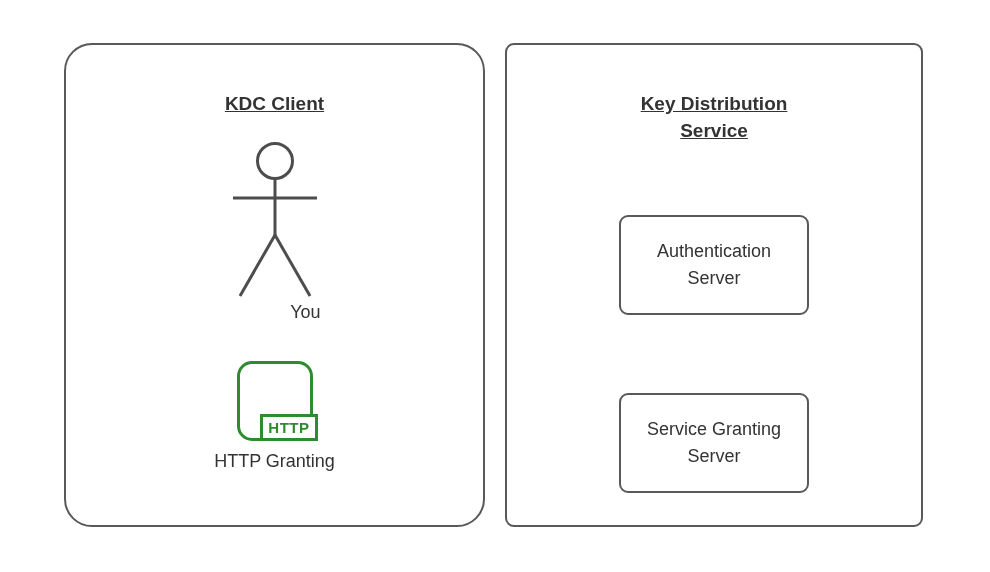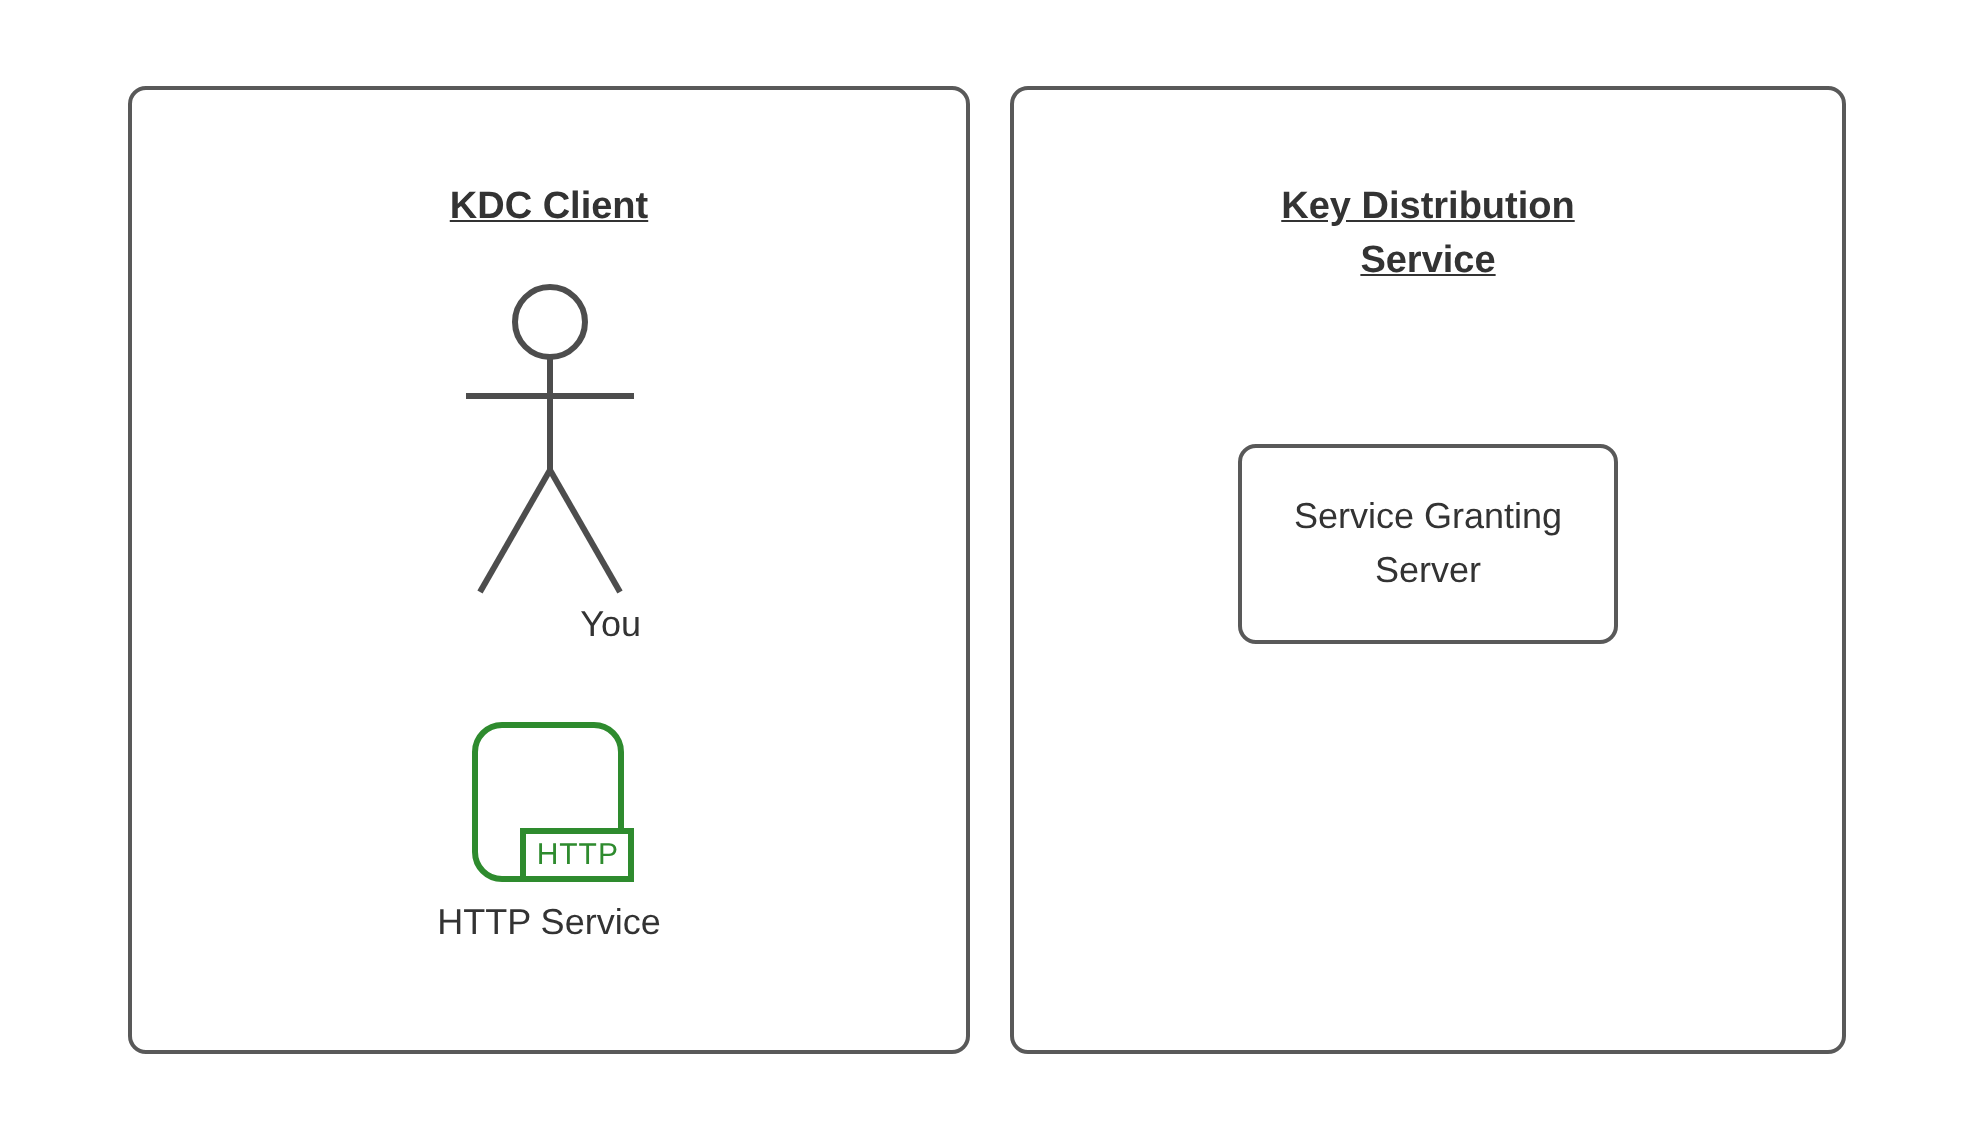--- a/index.html
+++ b/index.html
@@ -22,21 +22,21 @@
     top: 43px;
     height: 484px;
     border: 2px solid #595959;
     border-radius: 9px;
     background: #ffffff;
     box-sizing: border-box;
     display: flex;
     flex-direction: column;
     align-items: center;
   }
-  .panel.client { left: 64px; width: 421px; }
+  .panel.client { left: 64px; width: 421px; border-radius: 28px; }
   .panel.kdc    { left: 505px; width: 418px; }
 
   .panel-title {
     margin-top: 45px;
     font-size: 19px;
     font-weight: bold;
     line-height: 27px;
     text-align: center;
     text-decoration: underline;
     color: #333333;
@@ -75,21 +75,21 @@
     box-sizing: content-box;
   }
   .http-badge {
     position: absolute;
     right: -8px;
     bottom: -3px;
     background: #ffffff;
     border: 3px solid var(--green, #2e8b2e);
     padding: 0 5px;
     font-size: 15px;
-    font-weight: normal;
+    font-weight: bold;
     line-height: 21px;
     color: var(--green, #2e8b2e);
     letter-spacing: 0.5px;
   }
   .service-label {
     margin-top: 9px;
     font-size: 18px;
     line-height: 22px;
     color: #333333;
   }
@@ -132,26 +132,29 @@
         <line x1="46" y1="94" x2="11" y2="155" stroke="#4d4d4d" stroke-width="3"></line>
         <line x1="46" y1="94" x2="81" y2="155" stroke="#4d4d4d" stroke-width="3"></line>
       </svg>
       <div class="actor-label">You</div>
     </div>
 
     <div class="service-wrap">
       <div class="http-square">
         <div class="http-badge">HTTP</div>
       </div>
-      <div class="service-label">HTTP Service</div>
+      <div class="service-label">HTTP Granting</div>
     </div>
   </div>
 
   <div class="panel kdc">
     <div class="panel-title">Key Distribution Service</div>
 
+    <div class="server-node auth">
+      <div class="server-label">Authentication Server</div>
+    </div>
 
     <div class="server-node tgs">
       <div class="server-label">Service Granting Server</div>
     </div>
   </div>
 
 </div>
 
 </body></html>

